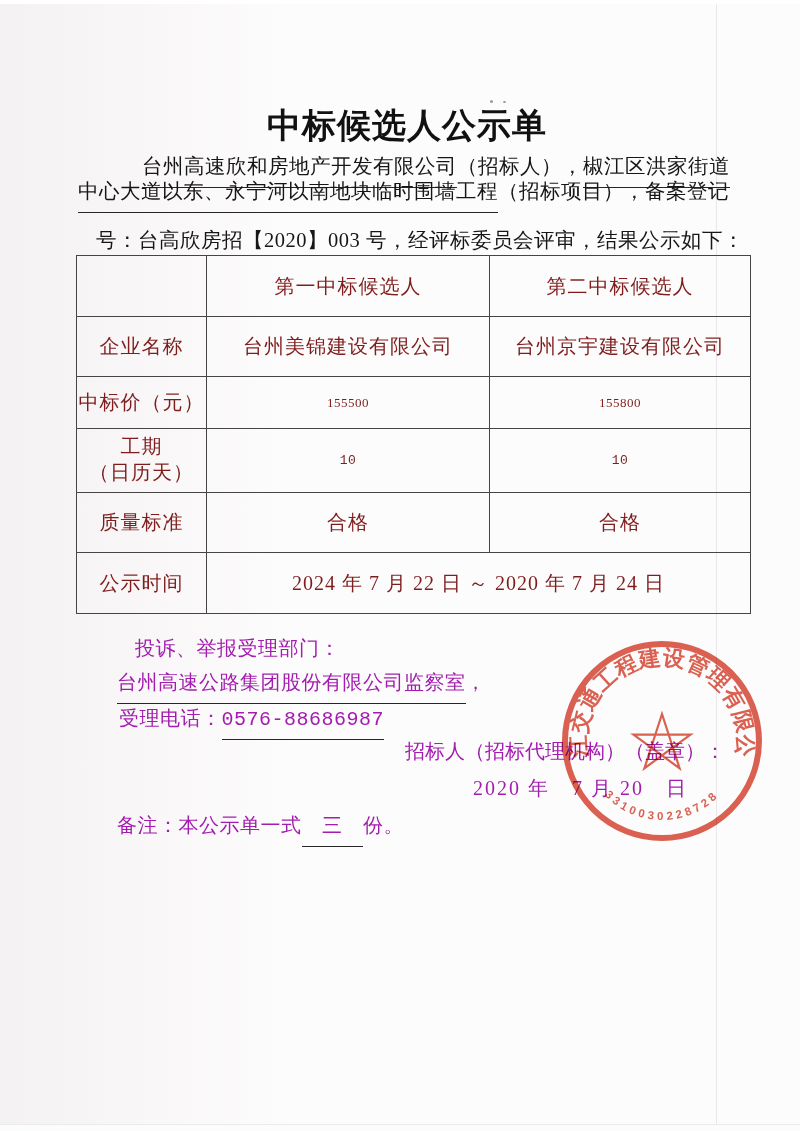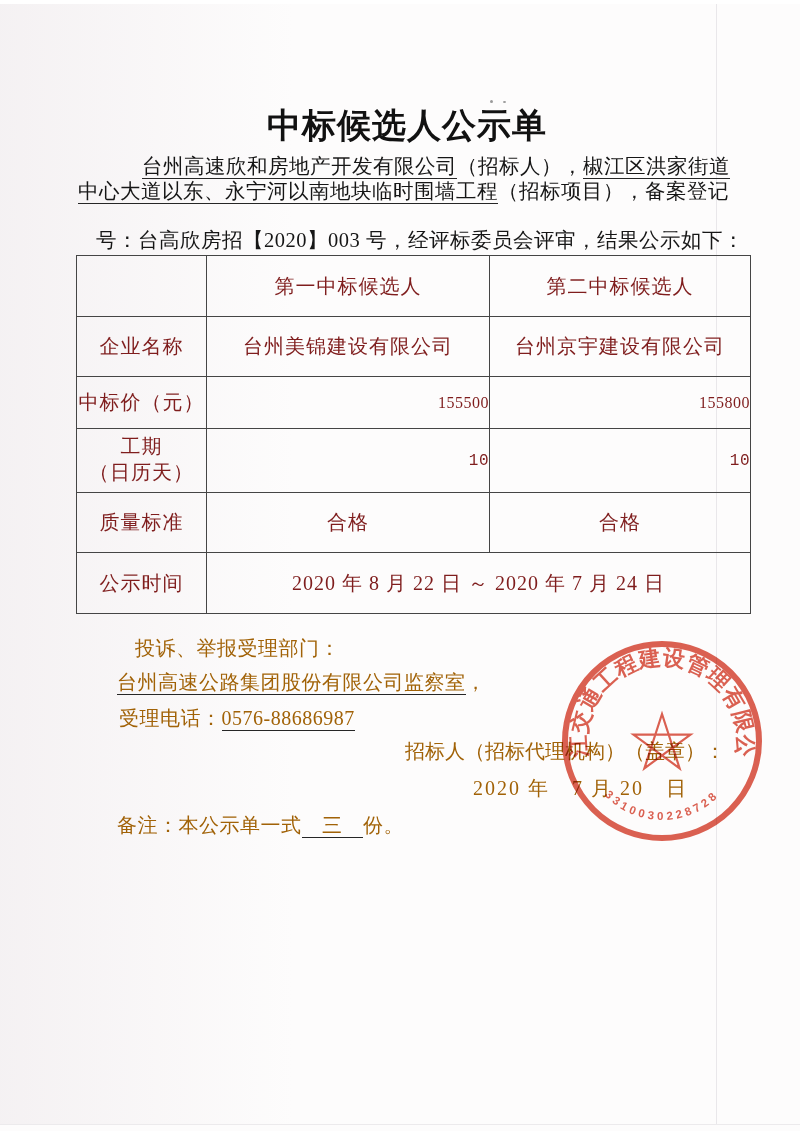--- a/index.html
+++ b/index.html
@@ -36,47 +36,47 @@
     font-family:"Liberation Sans","DejaVu Sans",sans-serif;
     font-weight:bold; font-size:34px; letter-spacing:1px; color:#111;
   }
   .intro-line {
     position:absolute; white-space:nowrap;
     font-size:20.5px; letter-spacing:0.5px; line-height:23px; color:#161616;
   }
   .intro-1 { left:142px; top:151px; }
   .intro-2 { left:78px;  top:176px; }
   .intro-3 { left:96px;  top:225px; }
-  .u { border-bottom:1.6px solid #262626; padding-bottom:1px; }
+  .u { border-bottom:1.6px solid #262626; padding-bottom:8px;font-family:Liberation Mono, monospace; }
 
   table.bid-table {
     position:absolute; left:76px; top:251px;
     border-collapse:collapse; table-layout:fixed;
     font-size:20px; color:#7f1d1d;
   }
   .bid-table td {
     border:1.4px solid #454545;
     text-align:center; vertical-align:middle;
     padding:0; letter-spacing:1px;
   }
-  .bid-table .num { letter-spacing:0.5px; font-size:16px;text-align:right; }
+  .bid-table .num { letter-spacing:0.5px; font-size:13px; }
   .col-label { width:130px; }
   .col-first { width:283px; }
   .col-second { width:261px; }
   .row-h1 { height:61px; }
   .row-h2 { height:60px;padding-left:47px; }
   .row-h3 { height:52px; }
   .row-h4 { height:64px;font-family:Liberation Mono, monospace; }
   .row-h5 { height:60px; }
   .row-h6 { height:61px; }
   .two-line { line-height:26px; letter-spacing:1px; }
 
   .footer-line {
     position:absolute; white-space:nowrap;
-    font-size:20px; letter-spacing:0.5px; color:#a16207;
+    font-size:20px; letter-spacing:0.5px; color:#a21caf;
   }
   .complaint-heading { left:135px; top:631px; }
   .complaint-dept    { left:117px; top:665px; }
   .phone-line        { left:119px; top:701px; }
   .signer-line       { left:405px; top:734px; letter-spacing:0; }
   .sign-date         { left:473px; top:771px; letter-spacing:2px; }
   .note-line         { left:117px; top:808px; }
 
   .seal {
     position:absolute; left:552px; top:627px; width:220px; height:220px;
@@ -134,21 +134,21 @@
         <td class="num">10</td>
         <td class="num">10</td>
       </tr>
       <tr class="row-h5">
         <td>质量标准</td>
         <td>合格</td>
         <td>合格</td>
       </tr>
       <tr class="row-h6">
         <td>公示时间</td>
-        <td colspan="2">2020 年 8 月 22  日  ～ 2020 年 7 月 24 日</td>
+        <td colspan="2">2024 年 7 月 22  日  ～ 2020 年 7 月 24 日</td>
       </tr>
     </tbody>
   </table>
 
   <div class="footer-line complaint-heading">投诉、举报受理部门：</div>
 
   <div class="footer-line complaint-dept"><span class="u">台州高速公路集团股份有限公司监察室</span><span>，</span></div>
 
   <div class="footer-line phone-line"><span>受理电话：</span><span class="u">0576-88686987</span></div>
 

